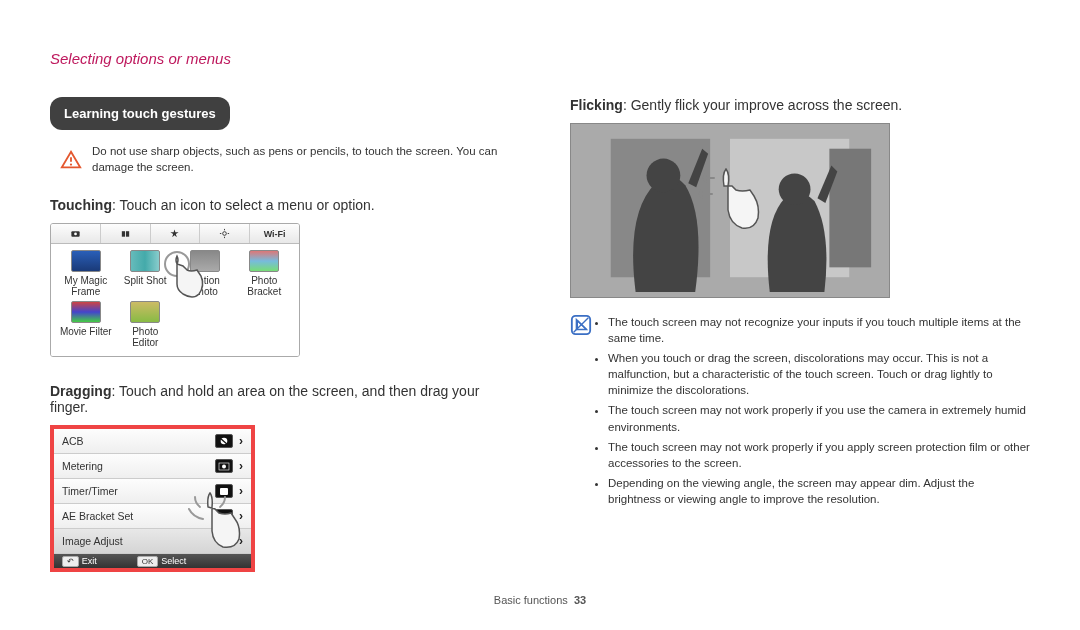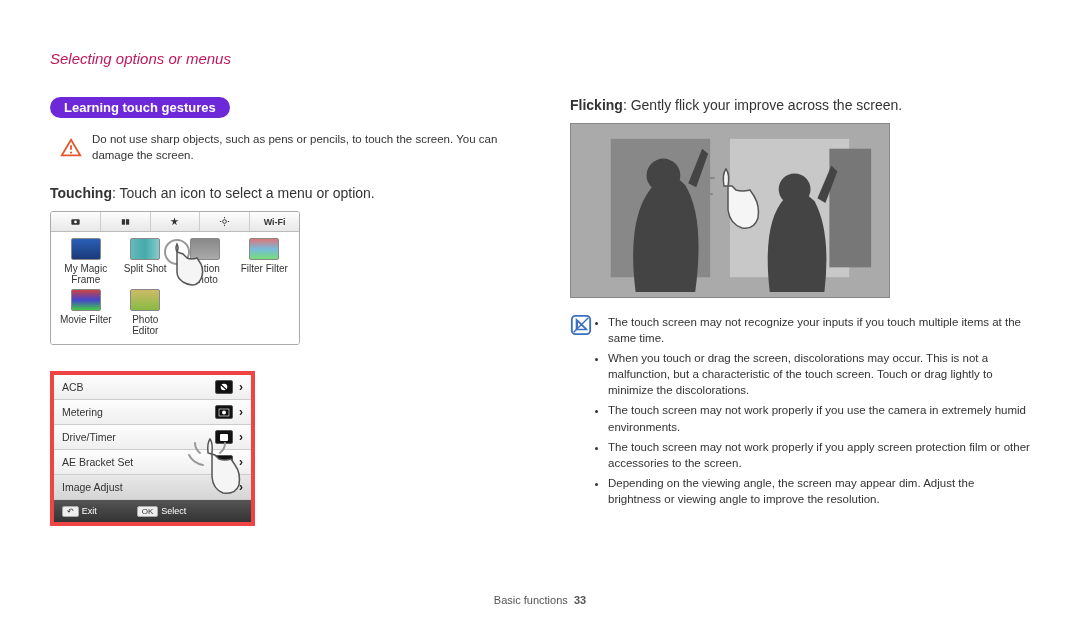--- a/index.html
+++ b/index.html
@@ -21,23 +21,23 @@
   }
   .columns {
     display: flex;
     gap: 60px;
   }
   .col {
     width: 460px;
   }
   .pill {
     display: inline-block;
-    background: #6d28d9;
+    background: #404040;
     color: #fff;
-    padding: 3px 14px;
+    padding: 9px 14px;
     border-radius: 12px;
     font-size: 13px;
     font-weight: 600;
     margin-bottom: 14px;
   }
   .warning-box {
     display: flex;
     gap: 10px;
     font-size: 11.5px;
     line-height: 1.35;
@@ -124,21 +124,21 @@
   }
   .list-row.alt { background: linear-gradient(#e8e8e8,#d5d5d5); }
   .row-icons { display:flex; align-items:center; gap:6px; }
   .row-ico {
     width: 18px; height: 14px; border: 1px solid #555; border-radius: 2px;
     background: #111;
     display:flex; align-items:center; justify-content:center;
   }
   .chevron { font-size: 12px; font-weight: bold; color: #222; }
   .list-footer {
-    height: 22px;
+    height: 14px;
     background: linear-gradient(#555,#333);
     color: #fff;
     display: flex;
     align-items: center;
     font-size: 9px;
     padding: 0 8px;
     gap: 40px;
   }
   .kbd {
     display:inline-block;
@@ -249,32 +249,35 @@
                 <line x1="19" y1="12" x2="22" y2="12"></line>
               </g>
             </svg>
           </div>
         <div class="app-tab">Wi-Fi</div>
       </div>
       <div class="app-grid">
         <div class="app-item"><div class="app-thumb" style="background:linear-gradient(#2a5fb8,#1a3a78)"></div><span>My Magic Frame</span></div>
         <div class="app-item"><div class="app-thumb" style="background:linear-gradient(90deg,#6bb,#4aa,#8cc)"></div><span>Split Shot</span></div>
         <div class="app-item"><div class="app-thumb" style="background:linear-gradient(#888,#aaa)"></div><span>Motion Photo</span></div>
-        <div class="app-item"><div class="app-thumb" style="background:linear-gradient(#d77,#7bd,#7d7)"></div><span>Filter Filter</span></div>
+        <div class="app-item"><div class="app-thumb" style="background:linear-gradient(#d77,#7bd,#7d7)"></div><span>Photo Bracket</span></div>
         <div class="app-item"><div class="app-thumb" style="background:linear-gradient(#c44,#44c,#4c4)"></div><span>Movie Filter</span></div>
         <div class="app-item"><div class="app-thumb" style="background:linear-gradient(#cb6,#8b4)"></div><span>Photo Editor</span></div>
         <div class="finger-touch">
           <svg viewBox="0 0 50 60">
               <circle cx="16" cy="14" r="12" fill="none" stroke="#999" stroke-width="2"></circle>
               <path d="M16 14 Q14 10 16 6 Q18 10 16 14 L16 34 Q16 40 22 44 Q32 50 38 44 Q44 36 40 26 L36 20 Q30 22 26 20 L22 16 Z" fill="#f5f5f5" stroke="#555" stroke-width="1.5"></path>
             </svg>
         </div>
       </div>
     </div>
 
+    <div class="gesture-title">
+      <span class="bold">Dragging</span><span>: Touch and hold an area on the screen, and then drag your finger.</span>
+    </div>
 
     <div class="screenshot-list">
       <div class="list-row">
           <span>ACB</span>
           <span class="row-icons">
             <span class="row-ico" style="position:relative">
               <svg width="14" height="11" viewBox="0 0 14 11">
                 <circle cx="7" cy="5" r="3.3" fill="#fff"></circle>
                 <line x1="3" y1="2" x2="11" y2="9" stroke="#111" stroke-width="1.2"></line>
               </svg>
@@ -288,21 +291,21 @@
             <span class="row-ico">
               <svg width="14" height="11" viewBox="0 0 14 11">
                 <circle cx="7" cy="5.5" r="2" fill="#fff"></circle>
                 <rect x="2" y="2" width="10" height="7" fill="none" stroke="#fff" stroke-width="0.6"></rect>
               </svg>
             </span>
             <span class="chevron">›</span>
           </span>
         </div>
       <div class="list-row">
-          <span>Drive/Timer</span>
+          <span>Timer/Timer</span>
           <span class="row-icons">
             <span class="row-ico">
               <svg width="14" height="11" viewBox="0 0 14 11">
                 <rect x="3" y="2" width="8" height="7" rx="1" fill="#fff"></rect>
               </svg>
             </span>
             <span class="chevron">›</span>
           </span>
         </div>
       <div class="list-row">

